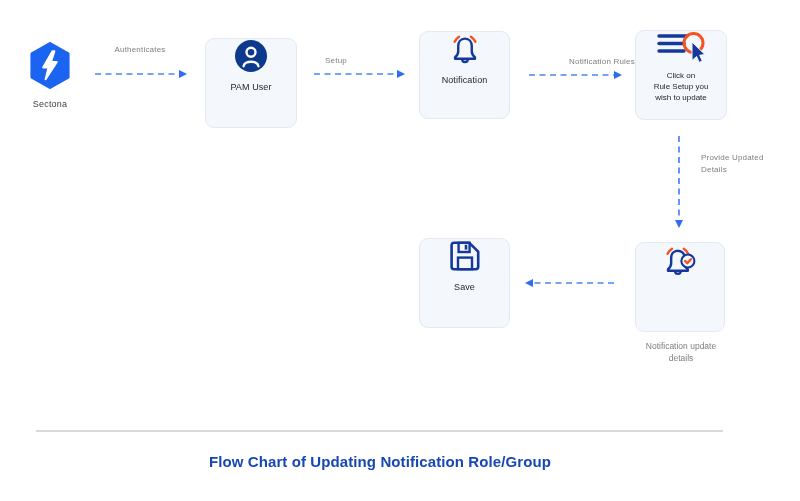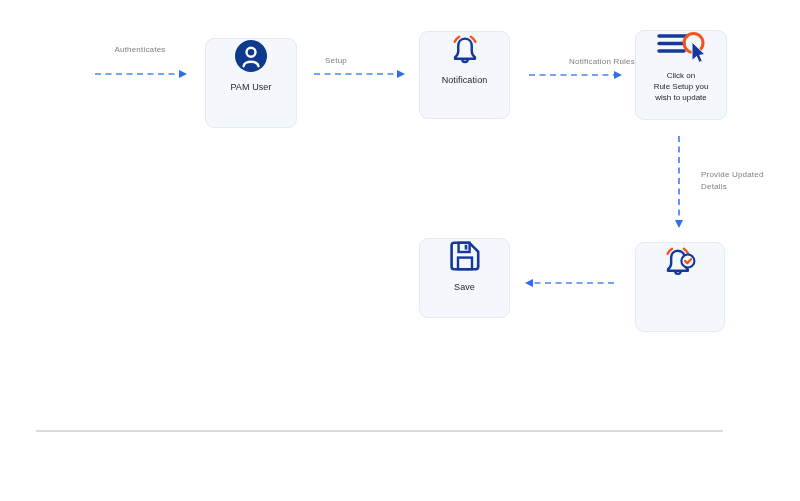--- a/index.html
+++ b/index.html
@@ -43,20 +43,27 @@
   .footer-title{
     position:absolute;left:36px;top:453px;width:688px;text-align:center;
     font-size:15px;font-weight:bold;color:#1747b5;letter-spacing:.1px;
   }
 </style>
 </head>
 <body>
 
 <div class="canvas">
 
+  <div class="logo-wrap">
+    <svg width="44" height="47" viewBox="0 0 44 48">
+      <polygon points="22,1.5 40.5,12 40.5,36 22,46.5 3.5,36 3.5,12" fill="#1b64f2" stroke="#1b64f2" stroke-width="3" stroke-linejoin="round"></polygon>
+      <path d="M24.5 9.5 L15 26 L20.5 26 L17.5 38 L29 20.5 L23 20.5 L26.5 9.5 Z" fill="#ffffff" stroke="#ffffff" stroke-width="2" stroke-linejoin="round"></path>
+    </svg>
+    <div class="logo-label">Sectona</div>
+  </div>
 
   <div class="flow-box" style="left:419px;top:31px;width:91px;height:88px;">
     <svg width="38" height="34" viewBox="0 0 36 32">
       <path d="M8.2 9.2 A10.5 10.5 0 0 1 12.4 4.4" fill="none" stroke="#f4521e" stroke-width="2.3" stroke-linecap="round"></path>
       <path d="M27.8 9.2 A10.5 10.5 0 0 0 23.6 4.4" fill="none" stroke="#f4521e" stroke-width="2.3" stroke-linecap="round"></path>
       <path d="M18 6.2 C14.1 6.2 11.6 9.2 11.6 13.2 L11.6 18.2 C11.6 20.8 10.2 22.6 8.6 23.8 L8.6 25.2 L27.4 25.2 L27.4 23.8 C25.8 22.6 24.4 20.8 24.4 18.2 L24.4 13.2 C24.4 9.2 21.9 6.2 18 6.2 Z" fill="none" stroke="#15389b" stroke-width="2.3" stroke-linejoin="round"></path>
       <path d="M15.3 25.6 a2.7 2.7 0 0 0 5.4 0" fill="none" stroke="#15389b" stroke-width="2.2"></path>
     </svg>
     <div class="box-label">Notification</div>
   </div>
@@ -78,39 +85,43 @@
       <circle cx="37.5" cy="12" r="9.5" fill="none" stroke="#f4521e" stroke-width="3"></circle>
       <path d="M36 11 L36 29.5 L40.6 25.5 L43.1 31.4 L46.3 29.9 L43.7 24.2 L49 23.6 Z" fill="#15389b" stroke="#f4f7fc" stroke-width="1"></path>
     </svg>
     <div class="box-multiline">
       <span>Click on</span>
       <span>Rule Setup you</span>
       <span>wish to update</span>
     </div>
   </div>
 
-  <div class="flow-box" style="left:419px;top:238px;width:91px;height:80px;">
+  <div class="flow-box" style="left:419px;top:238px;width:91px;height:90px;">
     <svg width="34" height="34" viewBox="0 0 34 34">
       <path d="M6 3.8 H21.3 L30.2 12.7 V27.8 A2.4 2.4 0 0 1 27.8 30.2 H6 A2.4 2.4 0 0 1 3.6 27.8 V6.2 A2.4 2.4 0 0 1 6 3.8 Z" fill="none" stroke="#15389b" stroke-width="2.6" stroke-linejoin="round"></path>
       <rect x="10.6" y="3.8" width="11" height="9.2" fill="none" stroke="#15389b" stroke-width="2.4"></rect>
       <rect x="16.7" y="5.8" width="2.6" height="4.8" fill="#15389b"></rect>
       <rect x="10" y="18.6" width="14" height="11.6" fill="none" stroke="#15389b" stroke-width="2.4"></rect>
     </svg>
     <div class="box-label">Save</div>
   </div>
 
   <div class="flow-box" style="left:635px;top:242px;width:90px;height:90px;">
     <svg width="40" height="36" viewBox="0 0 38 34">
       <path d="M7.2 10.2 A10.5 10.5 0 0 1 11.4 5.4" fill="none" stroke="#f4521e" stroke-width="2.3" stroke-linecap="round"></path>
       <path d="M26.8 10.2 A10.5 10.5 0 0 0 22.6 5.4" fill="none" stroke="#f4521e" stroke-width="2.3" stroke-linecap="round"></path>
       <path d="M17 7.2 C13.1 7.2 10.6 10.2 10.6 14.2 L10.6 19.2 C10.6 21.8 9.2 23.6 7.6 24.8 L7.6 26.2 L26.4 26.2 L26.4 24.8 C24.8 23.6 23.4 21.8 23.4 19.2 L23.4 14.2 C23.4 10.2 20.9 7.2 17 7.2 Z" fill="none" stroke="#15389b" stroke-width="2.3" stroke-linejoin="round"></path>
       <path d="M14.3 26.6 a2.7 2.7 0 0 0 5.4 0" fill="none" stroke="#15389b" stroke-width="2.2"></path>
       <circle cx="26.5" cy="17" r="6.2" fill="#f4f7fc" stroke="#15389b" stroke-width="2"></circle>
       <path d="M23.9 17 L25.9 19.1 L29.4 15.3" fill="none" stroke="#f4521e" stroke-width="2.3" stroke-linecap="round" stroke-linejoin="round"></path>
     </svg>
+  </div>
+  <div class="outside-label" style="left:622px;top:340px;width:118px;">
+    <span>Notification update</span>
+    <span>details</span>
   </div>
 
   <svg class="arrows-overlay">
     <g>
       <line x1="95" y1="74" x2="179" y2="74" stroke="#4a84f5" stroke-width="1.7" stroke-dasharray="6 4.5"></line>
       <polygon points="179,70 187,74 179,78" fill="#2e6cf0"></polygon>
     </g>
     <g>
       <line x1="314" y1="74" x2="397" y2="74" stroke="#4a84f5" stroke-width="1.7" stroke-dasharray="6 4.5"></line>
       <polygon points="397,70 405,74 397,78" fill="#2e6cf0"></polygon>
@@ -125,20 +136,21 @@
     </g>
     <g>
       <line x1="614" y1="283" x2="533" y2="283" stroke="#4a84f5" stroke-width="1.7" stroke-dasharray="6 4.5"></line>
       <polygon points="533,279 525,283 533,287" fill="#2e6cf0"></polygon>
     </g>
   </svg>
 
   <div class="arrow-label" style="left:140px;top:45px;">Authenticates</div>
   <div class="arrow-label" style="left:336px;top:56px;">Setup</div>
   <div class="arrow-label" style="left:602px;top:57px;">Notification Rules</div>
-  <div class="arrow-label-side" style="left:701px;top:169px;width:80px;">
+  <div class="arrow-label-side" style="left:701px;top:152px;width:80px;">
     <span>Provide Updated</span>
     <span>Details</span>
   </div>
 
   <div class="divider"></div>
+  <div class="footer-title">Flow Chart of Updating Notification Role/Group</div>
 
 </div>
 
 </body></html>

